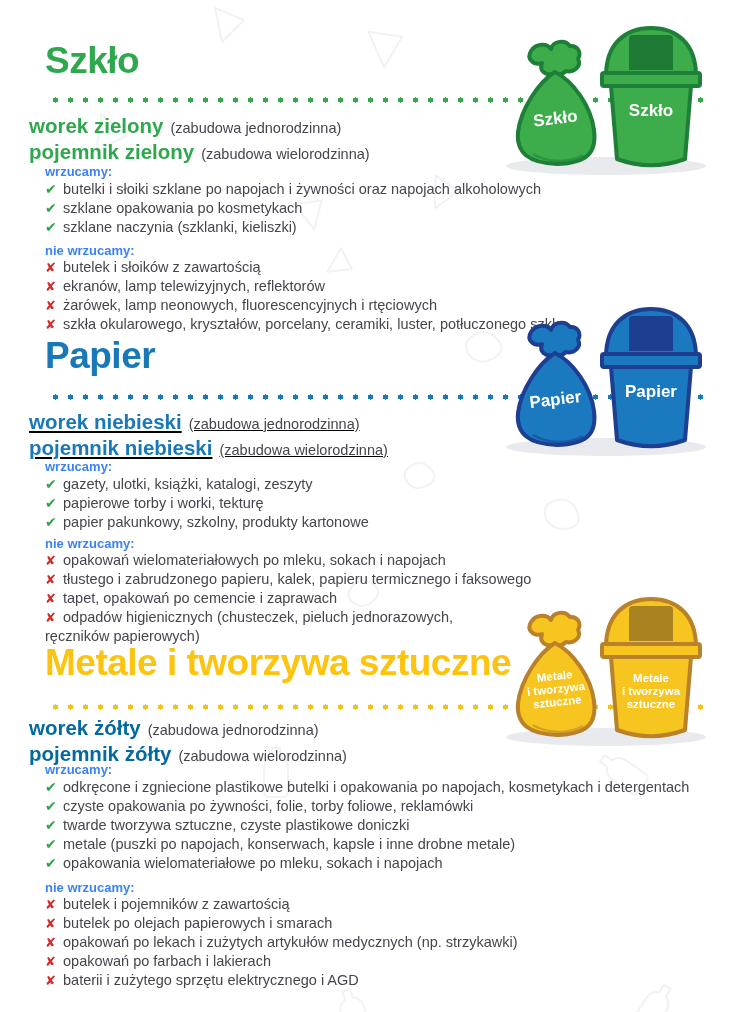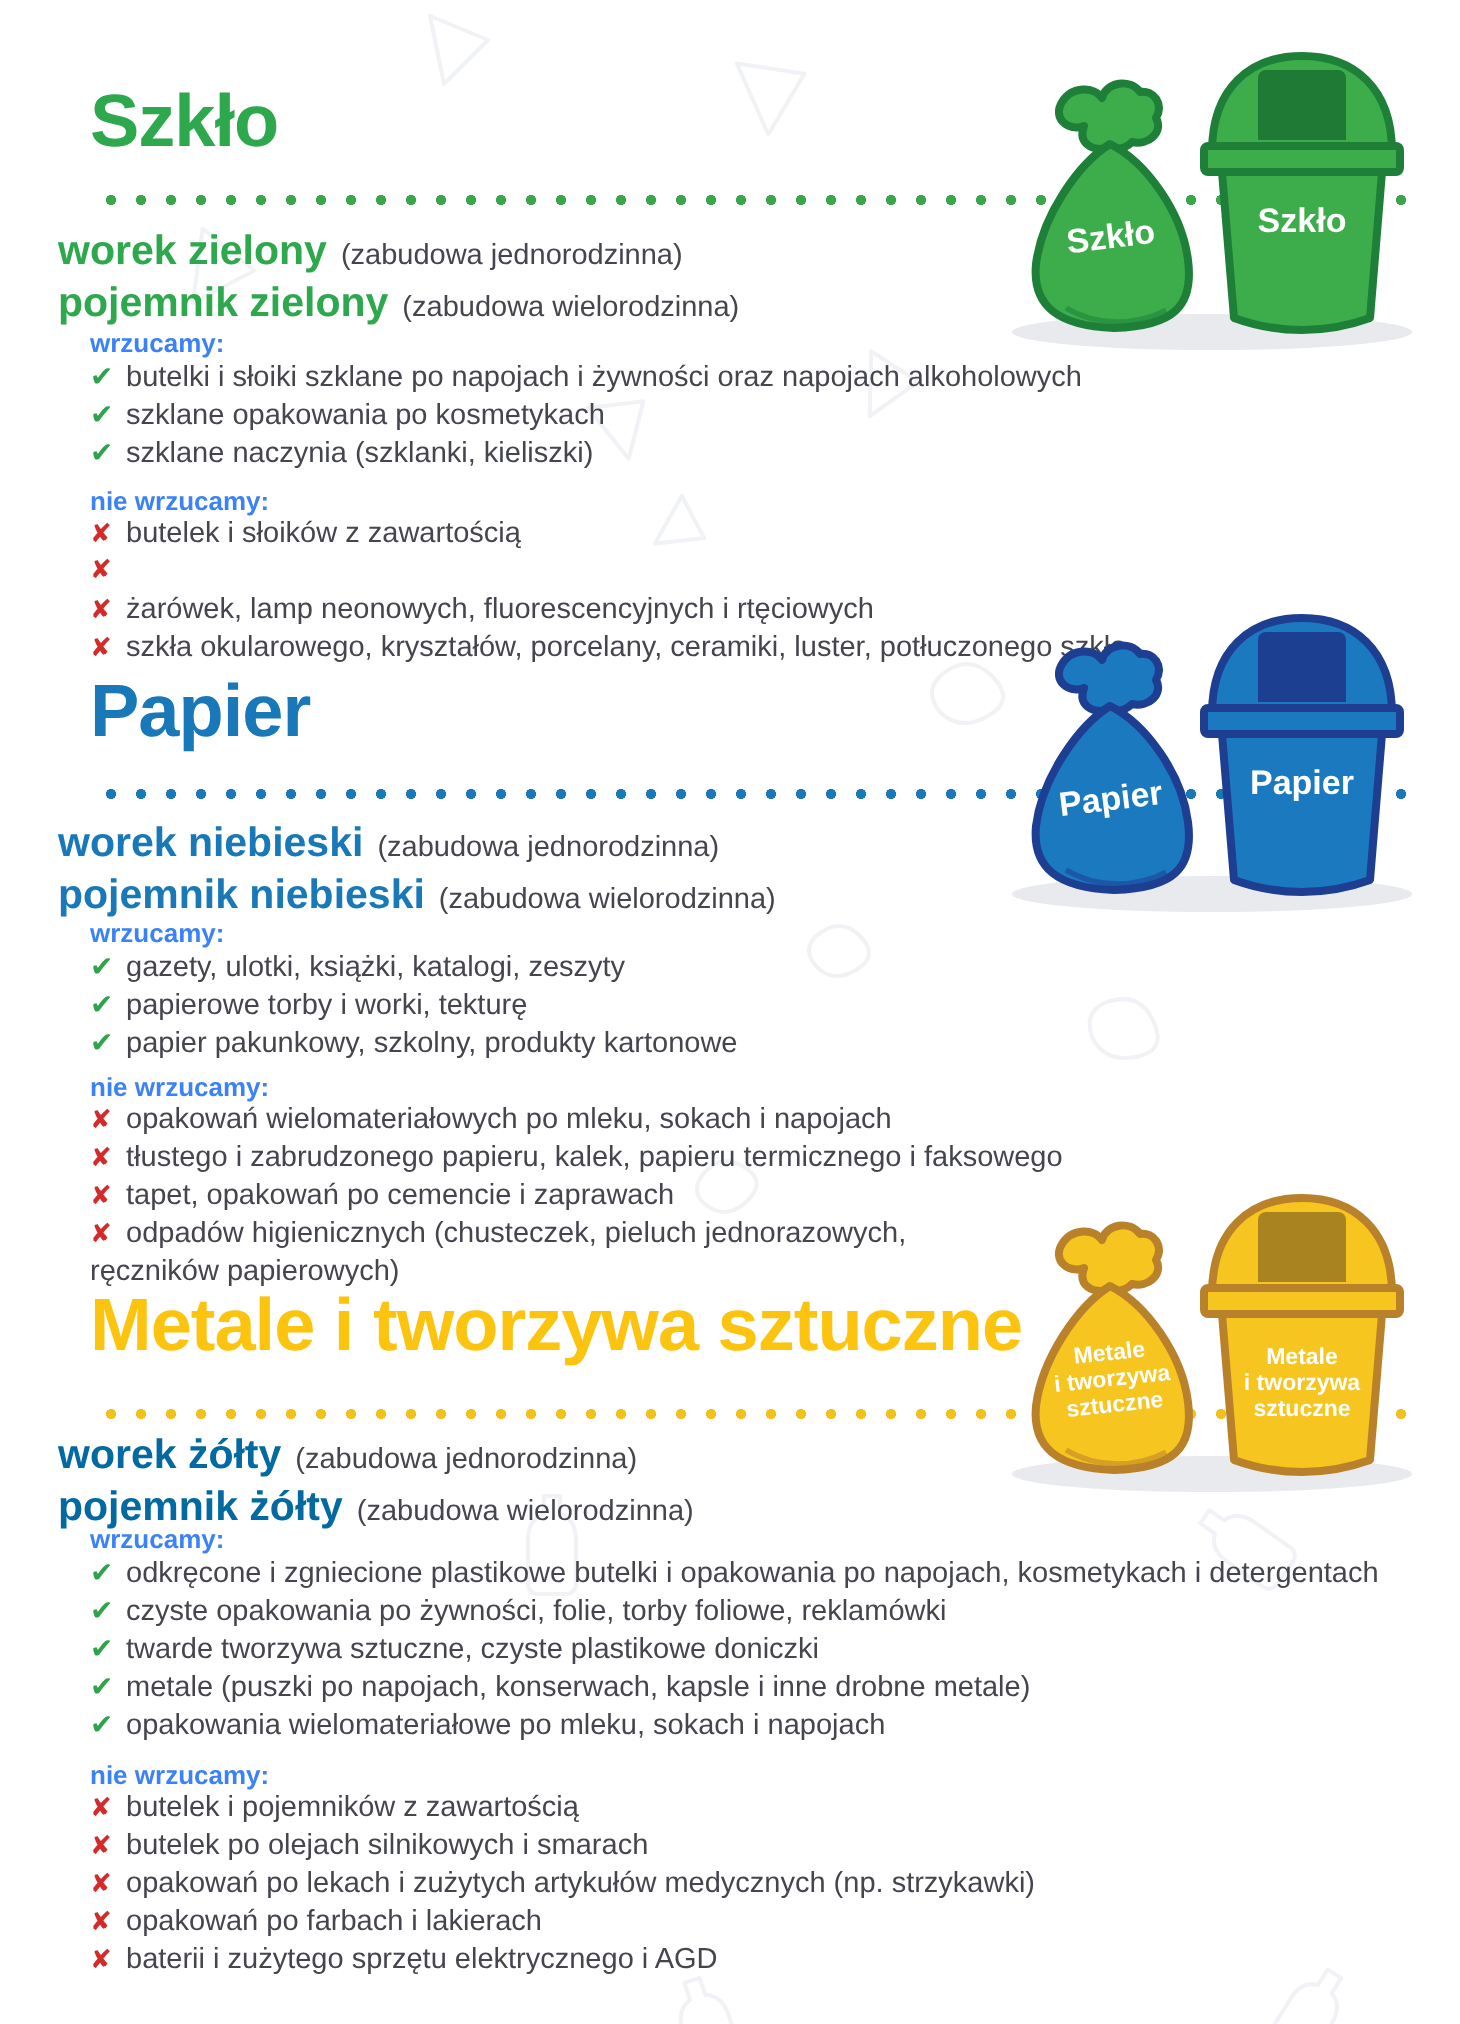--- a/index.html
+++ b/index.html
@@ -102,20 +102,21 @@
   </div>
 
   <div class="lhdr" style="top:243px;">nie wrzucamy:</div>
   <div class="list" style="top:259px;">
     <div class="row">
         <span class="ic cross">✘</span>
         <span class="it">butelek i słoików z zawartością</span>
       </div>
     <div class="row">
         <span class="ic cross">✘</span>
+        <span class="it">ekranów, lamp telewizyjnych, reflektorów</span>
       </div>
     <div class="row">
         <span class="ic cross">✘</span>
         <span class="it">żarówek, lamp neonowych, fluorescencyjnych i rtęciowych</span>
       </div>
     <div class="row">
         <span class="ic cross">✘</span>
         <span class="it">szkła okularowego, kryształów, porcelany, ceramiki, luster, potłuczonego szkła</span>
       </div>
   </div>
@@ -133,21 +134,21 @@
       <path class="opening" d="M130,21 h36 a4,4 0 0 1 4,4 v31 h-44 v-31 a4,4 0 0 1 4,-4 Z"></path>
       <rect class="fillshape" x="99" y="59" width="98" height="13" rx="2"></rect>
       <path class="fillshape" d="M108,72 L188,72 L182,145 C160,153 136,153 114,145 Z"></path>
       <text class="illab lbl-lg" x="148" y="102"><tspan>Szkło</tspan></text>
     </g>
   </svg>
 
   <div class="h1 c1" style="top:337px;">Papier</div>
   <div class="dots d1" style="top:394px;"></div>
 
-  <div class="labels" style="top:410px;">
+  <div class="labels" style="top:410px;text-decoration:underline;">
     <div class="wline">
       <span class="wlab w1">worek niebieski</span>
       <span class="wnote">(zabudowa jednorodzinna)</span>
     </div>
     <div class="wline">
       <span class="wlab w1">pojemnik niebieski</span>
       <span class="wnote">(zabudowa wielorodzinna)</span>
     </div>
   </div>
 
@@ -246,21 +247,21 @@
   </div>
 
   <div class="lhdr" style="top:880px;">nie wrzucamy:</div>
   <div class="list" style="top:896px;">
     <div class="row">
         <span class="ic cross">✘</span>
         <span class="it">butelek i pojemników z zawartością</span>
       </div>
     <div class="row">
         <span class="ic cross">✘</span>
-        <span class="it">butelek po olejach silnikowych i smarach</span>
+        <span class="it">butelek po olejach papierowych i smarach</span>
       </div>
     <div class="row">
         <span class="ic cross">✘</span>
         <span class="it">opakowań po lekach i zużytych artykułów medycznych (np. strzykawki)</span>
       </div>
     <div class="row">
         <span class="ic cross">✘</span>
         <span class="it">opakowań po farbach i lakierach</span>
       </div>
     <div class="row">

